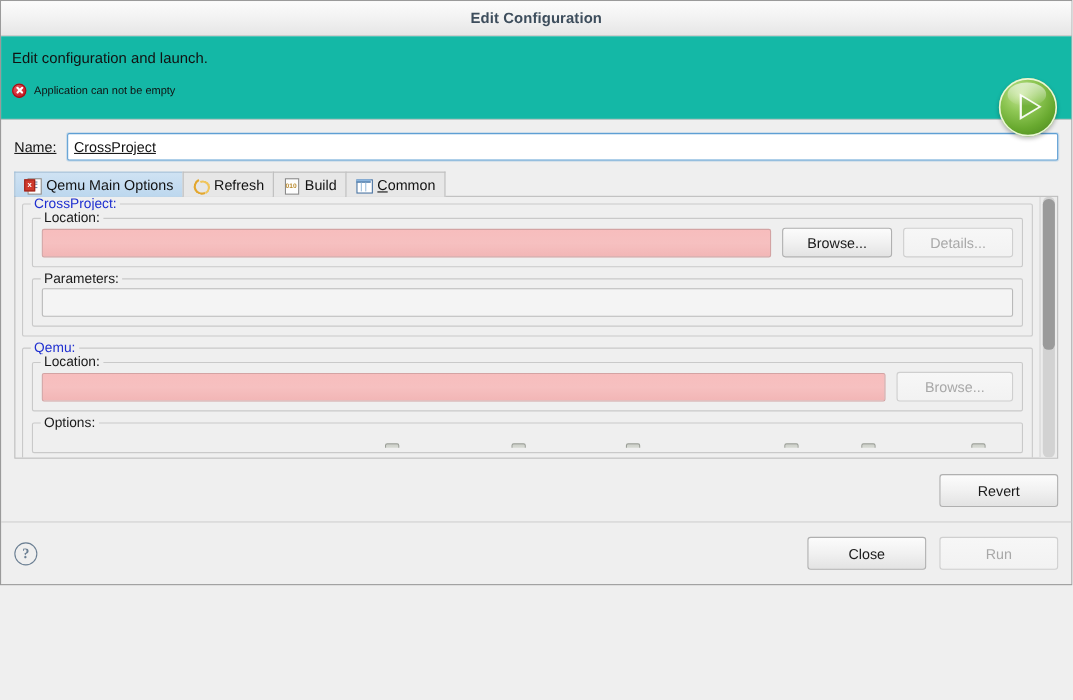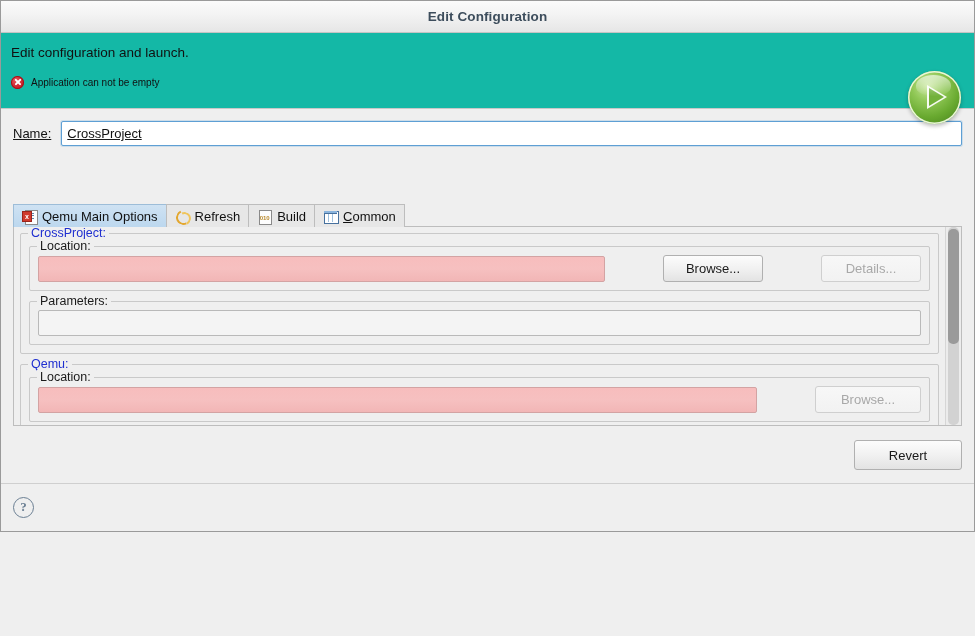--- a/index.html
+++ b/index.html
@@ -175,21 +175,20 @@
   }
 
   
   .tabstrip {
     display: flex;
     align-items: flex-end;
     height: 23px;
     flex: 0 0 23px;
     position: relative;
     z-index: 2;
-    margin-top: 48px;
   }
   .tab {
     display: flex;
     align-items: center;
     gap: 5px;
     height: 23px;
     box-sizing: border-box;
     padding: 0 8px;
     font-size: 13px;
     color: #111;
@@ -332,21 +331,20 @@
     min-width: 100px;
     box-sizing: border-box;
     padding: 0 14px;
     border: 1px solid #b0b0b0;
     border-radius: 3px;
     background: linear-gradient(to bottom, #fcfcfc 0%, #f1f1f1 50%, #e3e3e3 100%);
     font-family: "Liberation Sans", sans-serif;
     font-size: 13px;
     color: #1a1a1a;
     cursor: default;
-    margin-left: 48px;
   }
   .btn.disabled {
     color: #a8a8a8;
     background: linear-gradient(to bottom, #f7f7f7 0%, #f2f2f2 100%);
     border-color: #cfcfcf;
   }
   .btn.wide { min-width: 106px; }
 
   
   .clip-row {
@@ -556,15 +554,19 @@
       </div>
     </div>
 
     <div class="apply-bar">
       <button class="btn lg">Revert</button>
     </div>
   </div>
 
   <div class="footer">
     <div class="help-icon">?</div>
+    <div class="footer-btns">
+      <button class="btn lg">Close</button>
+      <button class="btn lg disabled">Run</button>
+    </div>
   </div>
 
 </div>
 
 </body></html>

